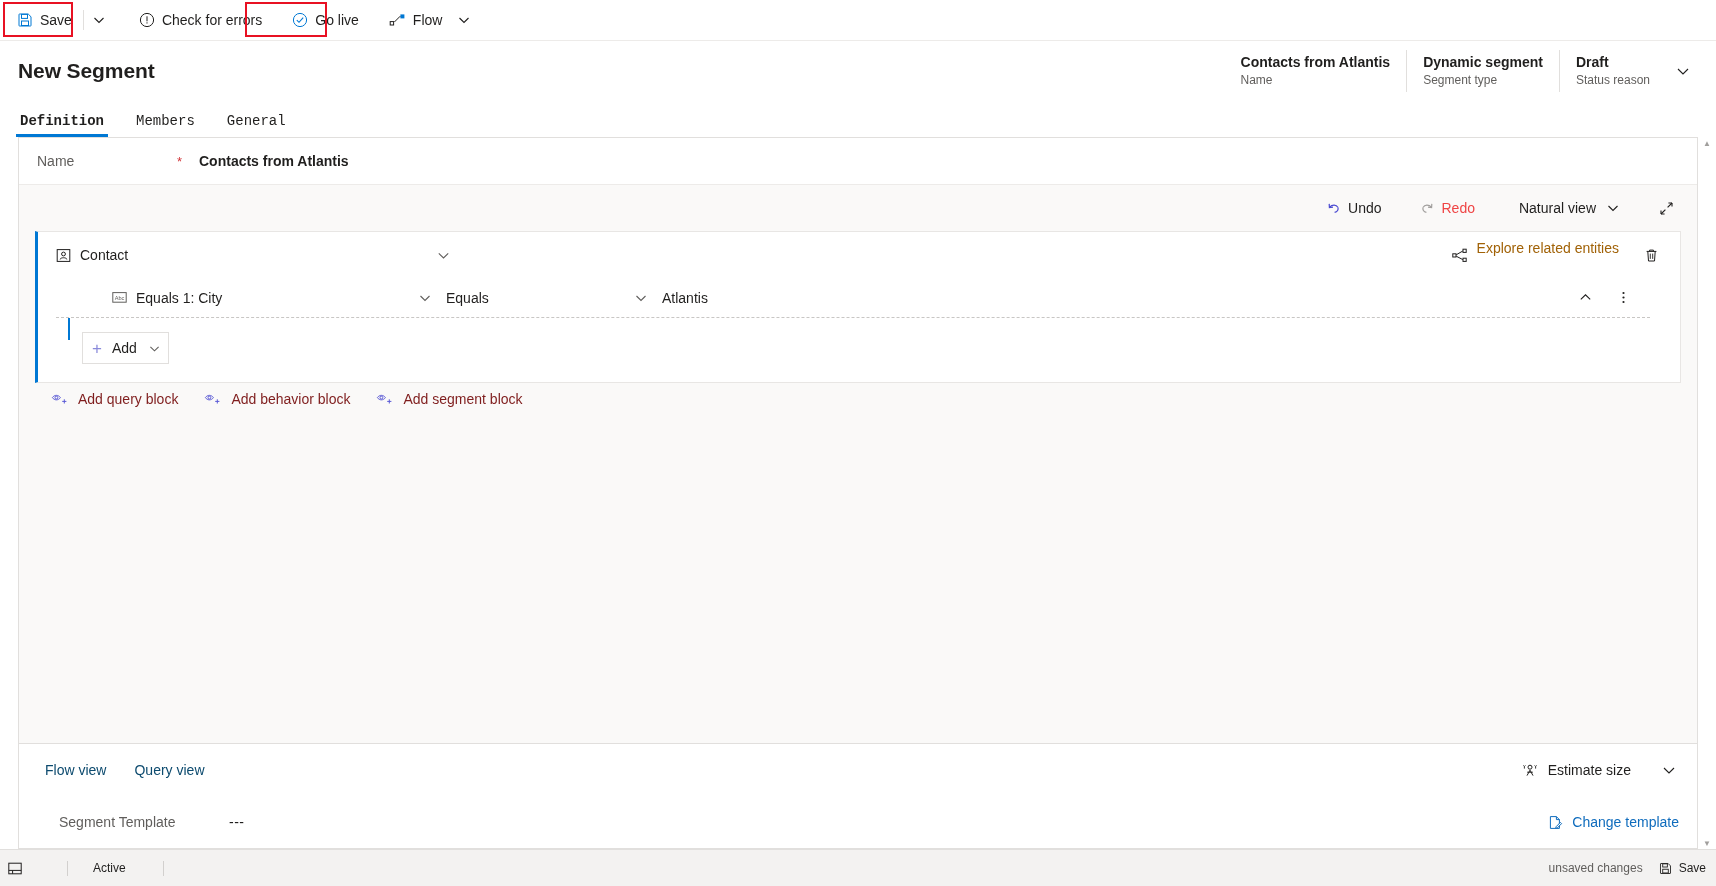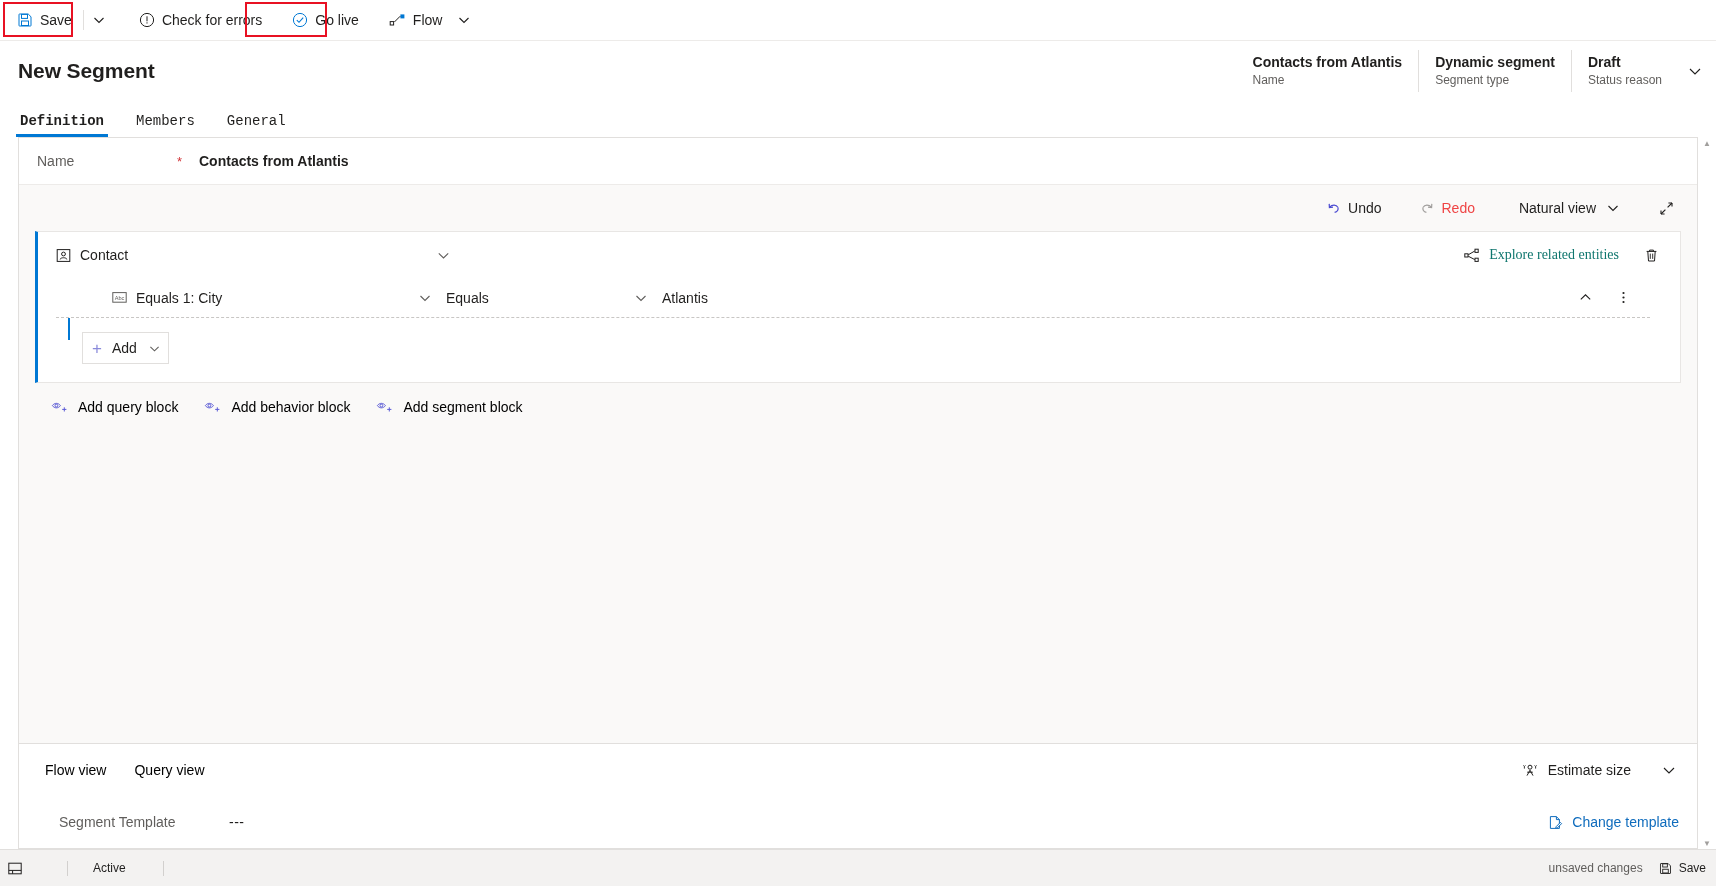--- a/index.html
+++ b/index.html
@@ -56,21 +56,21 @@
   }
   #redbox-save { left: 3px; top: 2px; width: 70px; height: 35px; }
   #redbox-golive { left: 245px; top: 2px; width: 82px; height: 35px; }
 
   
   .pageheader {
     height: 59px;
     min-height: 59px;
     display: flex;
     align-items: center;
-    padding: 0 4px 0 18px;
+    padding: 0 16px 0 18px;
     background: #ffffff;
   }
   .page-title {
     font-size: 21px;
     font-weight: bold;
     color: #201f1e;
     letter-spacing: -0.1px;
   }
   .header-right {
     margin-left: auto;
@@ -194,44 +194,44 @@
     padding: 0 16px;
     min-height: 0;
     overflow: hidden;
     position: relative;
   }
 
   .queryblock {
     background: #ffffff;
     border: 1px solid #e8e6e4;
     border-left: 3px solid #0078d4;
-    margin-bottom: 10px;
+    margin-bottom: 2px;
   }
   .qb-header {
     height: 46px;
     display: flex;
     align-items: center;
     padding: 0 14px 0 18px;
   }
   .qb-entity {
     display: flex; align-items: center;
     font-size: 14px; color: #201f1e;
   }
   .qb-entity .glyph { margin-right: 9px; display: flex; align-items: center; }
   .qb-collapse {
     display: flex; align-items: center; justify-content: center;
     width: 30px; height: 30px; margin-left: 300px; cursor: default;
   }
   .qb-header-right {
     margin-left: auto; display: flex; align-items: center;
   }
   .qb-explore {
-    display: flex; align-items: center;
-    font-size: 14px; color: #0f766e;
-    height: 30px; padding: 0 7px; cursor: default; white-space: nowrap; font-family: Liberation Serif, serif;
+    display: flex; 
+    font-size: 14px; color: #a16207;
+    height: 30px; padding: 0 7px; cursor: default; white-space: nowrap;
   }
   .qb-explore .glyph { margin-right: 9px; display: flex; align-items: center; }
   .qb-trash {
     display: flex; align-items: center; justify-content: center;
     width: 30px; height: 30px; margin-left: 10px; cursor: default;
   }
 
   .condrow {
     display: flex;
     align-items: center;
@@ -289,38 +289,38 @@
   .addbtn .plus { color: #8a8adb; font-size: 17px; margin-right: 10px; line-height: 1; }
   .addbtn .acaret { margin-left: 12px; display: flex; align-items: center; }
 
   .blocklinks {
     display: flex;
     align-items: center;
     padding: 6px 0 0 16px;
   }
   .blocklink {
     display: flex; align-items: center;
-    font-size: 14px; color: #000000;
+    font-size: 14px; color: #7f1d1d;
     margin-right: 26px; cursor: default; white-space: nowrap;
   }
   .blocklink .glyph { margin-right: 10px; display: flex; align-items: center; }
 
   
   .panel-footer {
     border-top: 1px solid #e1dfdd;
     background: #ffffff;
   }
   .footrow1 {
     height: 52px;
     display: flex;
     align-items: center;
     padding: 0 12px 0 26px;
   }
   .viewlink {
-    font-size: 14px; color: #000000;
+    font-size: 14px; color: #0c4a6e;
     margin-right: 28px; cursor: default;
   }
   .footrow1-right { margin-left: auto; display: flex; align-items: center; }
   .estimate {
     display: flex; align-items: center;
     font-size: 14px; color: #201f1e;
     height: 32px; padding: 0 8px; cursor: default; white-space: nowrap;
   }
   .estimate .glyph { margin-right: 9px; display: flex; align-items: center; }
   .est-caret {

